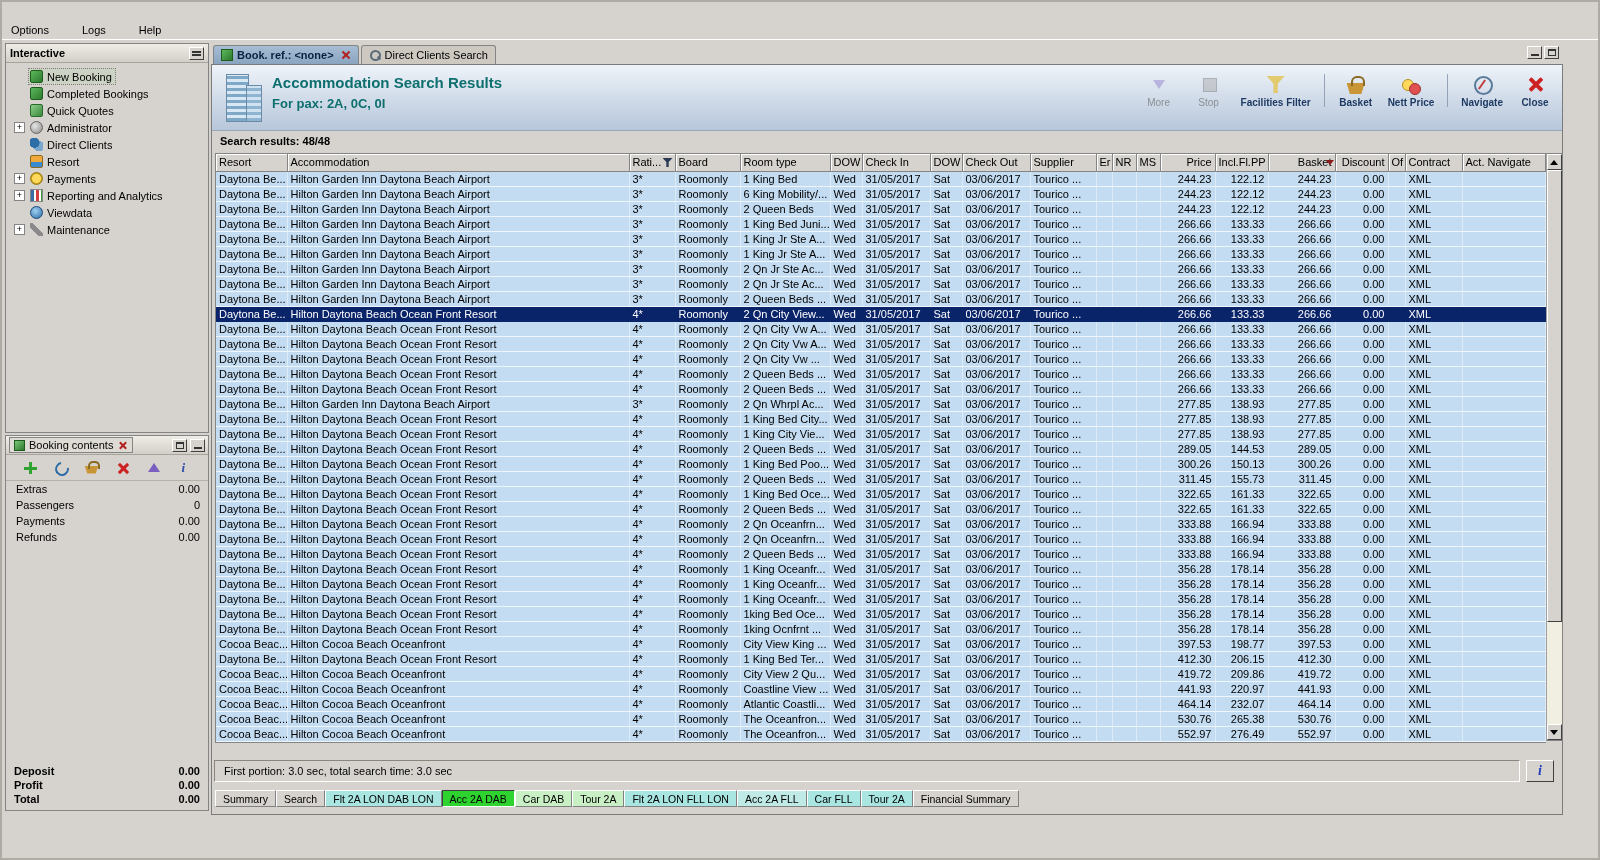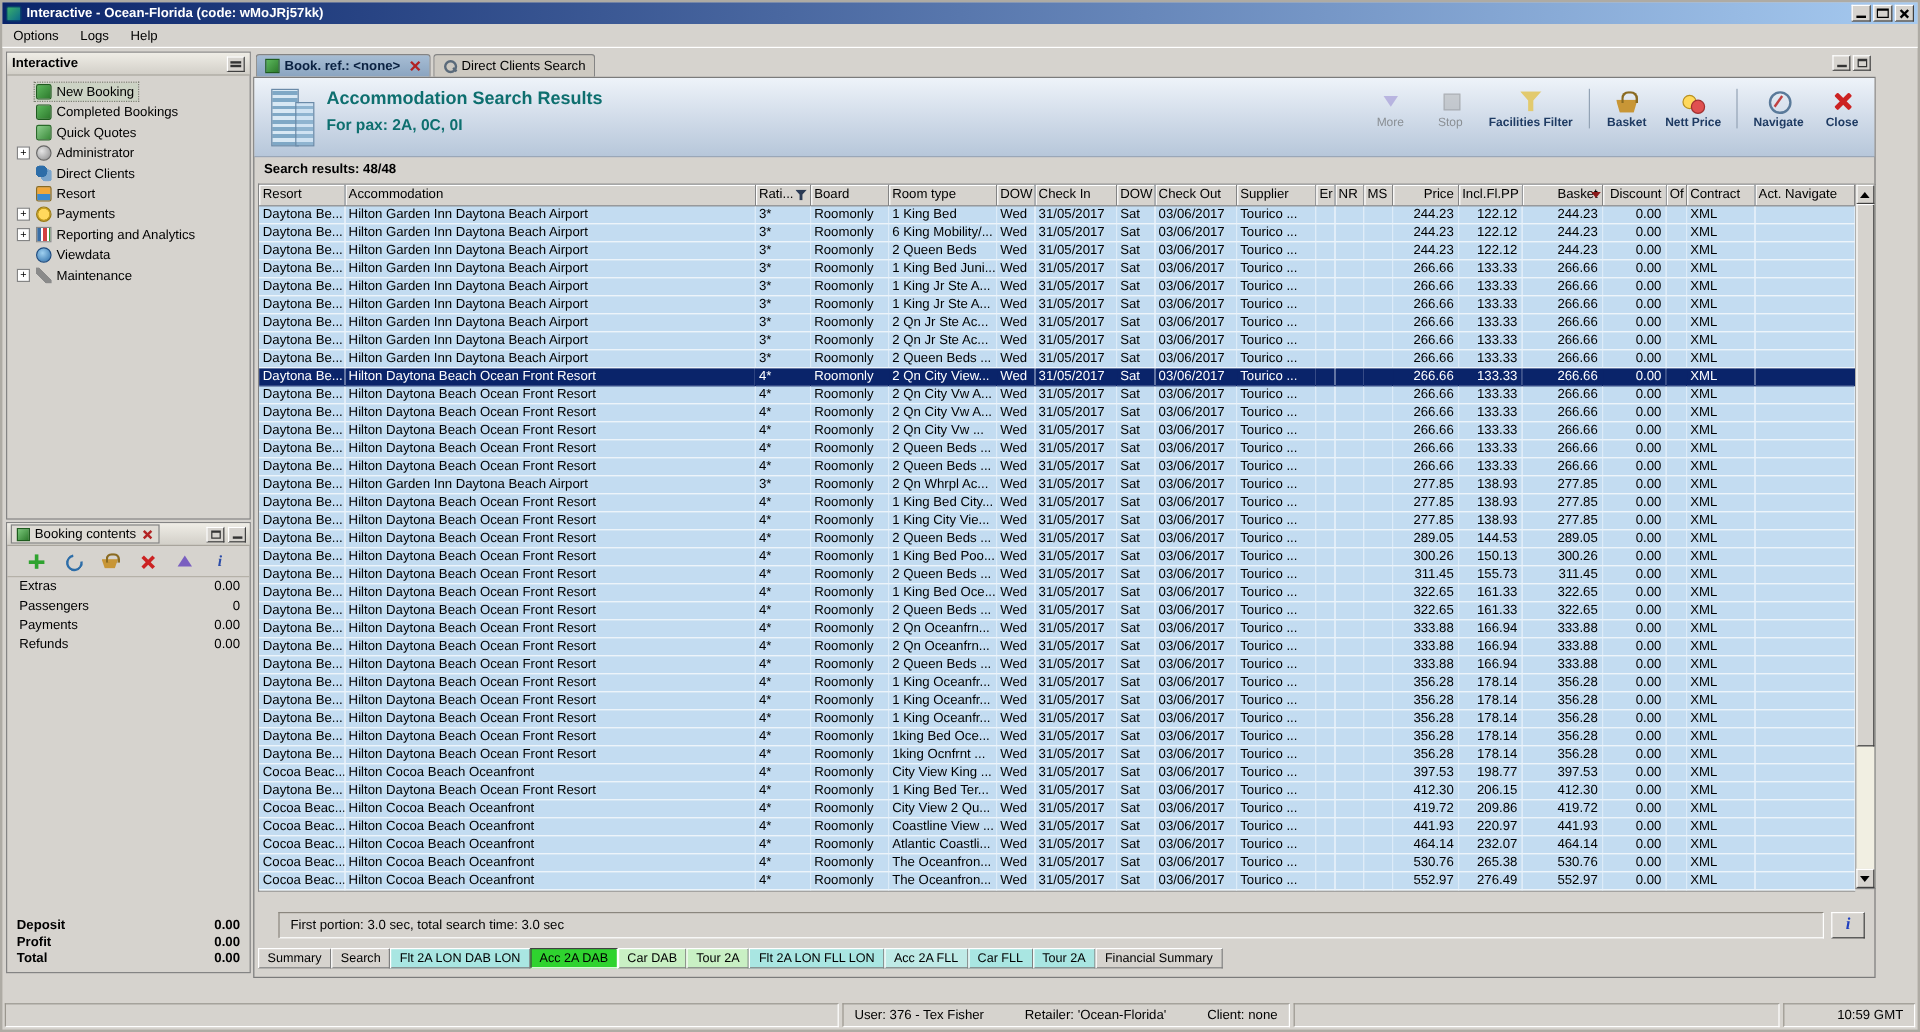--- a/index.html
+++ b/index.html
@@ -30,21 +30,21 @@
   .wbtn { position: relative; width: 16px; height: 14px; margin-left: 2px;
     background: #d6d3ce; border: 1px solid; border-color: #fff #404040 #404040 #fff; }
   .g-min { position:absolute; left:3px; bottom:2px; width:8px; height:2px; background:#000; }
   .g-max { position:absolute; left:2px; top:2px; width:10px; height:8px; border:1px solid #000; border-top-width:2px; }
   .g-x { position:absolute; inset:0; }
   .g-x::before,.g-x::after { content:""; position:absolute; left:6px; top:2px; width:2px; height:9px; background:#000; }
   .g-x::before { transform: rotate(45deg); } .g-x::after { transform: rotate(-45deg); }
 
   
   .menubar { position:absolute; top:18px; left:0; right:0; height:20px;
-    display:flex; align-items:center; background:#d6d3ce; border-bottom:1px solid #fff; }
+    display:flex; align-items:center; background:#d6d3ce; border-bottom:1px solid #fff;gap:15px; }
   .menu-item { padding:3px 9px; }
 
   
   .left-col { position:absolute; left:3px; top:41px; width:204px; height:768px; }
   .interactive-panel { position:absolute; top:0; left:0; right:0; height:390px;
     border:1px solid #848484; background:#d6d3ce; }
   .panel-hdr { height:19px; display:flex; align-items:center; gap:4px; padding:0 4px;
     background: linear-gradient(180deg,#efede6,#d2cfc8); border-bottom:1px solid #a8a49c; font-weight:bold; }
   .flex1 { flex:1; }
   .pbtn { position:relative; width:15px; height:13px; background:#d6d3ce;
@@ -190,21 +190,21 @@
     background:#f1efe2; border:1px solid #848484; border-left:1px solid #a0a0a0; }
   .sb-btn { position:absolute; left:0; right:0; height:16px; background:#d6d3ce;
     border:1px solid; border-color:#fff #404040 #404040 #fff;
     display:flex; align-items:center; justify-content:center; }
   .sb-btn.up { top:0; } .sb-btn.down { bottom:0; }
   .arr-up { width:0; height:0; border-left:4px solid rgba(0,0,0,0); border-right:4px solid rgba(0,0,0,0); border-bottom:5px solid #000; }
   .arr-down { width:0; height:0; border-left:4px solid rgba(0,0,0,0); border-right:4px solid rgba(0,0,0,0); border-top:5px solid #000; }
   .sb-thumb { position:absolute; left:0; right:0; top:16px; height:452px; background:#d6d3ce;
     border:1px solid; border-color:#fff #404040 #404040 #fff; }
 
-  .status-line { position:absolute; left:20px; right:42px; bottom:32px; height:22px;
+  .status-line { position:absolute; left:2px; right:42px; bottom:32px; height:22px;
     border:1px solid; border-color:#8a867e #fff #fff #8a867e; background:#d6d3ce;
     display:flex; align-items:center; padding:0 9px; }
   .info-button { position:absolute; right:8px; bottom:32px; width:28px; height:22px;
     background:#d6d3ce; border:1px solid; border-color:#fff #404040 #404040 #fff;
     font:italic bold 14px "Liberation Serif", serif; color:#1f3fbf;
     display:flex; align-items:center; justify-content:center; }
 
   .bottom-tabs { position:absolute; left:3px; bottom:7px; display:flex; }
   .btab { height:17px; padding:2px 7px 0; background:#d6d3ce; white-space:nowrap;
     border:1px solid; border-color:#fff #808080 #808080 #fff; font-size:10.5px; }
@@ -218,35 +218,20 @@
   .sb-left { flex:0 0 695px; }
   .sb-mid { gap:34px; }
   .sb-fill { flex:1; }
   .sb-time { flex:0 0 110px; justify-content:flex-end; }
 </style>
 </head>
 <body>
 
 <div class="window">
 
-  <div class="titlebar">
-    <span class="app-icon"></span>
-    <span class="tb-title">Interactive - Ocean-Florida (code: wMoJRj57kk)</span>
-    <span class="tb-btns">
-      <span class="wbtn">
-          <span class="g-min"></span>
-        </span>
-      <span class="wbtn">
-          <span class="g-max"></span>
-        </span>
-      <span class="wbtn">
-          <span class="g-x"></span>
-        </span>
-    </span>
-  </div>
 
   <div class="menubar">
       <div class="menu-item">Options</div>
       <div class="menu-item">Logs</div>
       <div class="menu-item">Help</div>
     </div>
 
   <div class="left-col">
     <div class="interactive-panel">
       <div class="panel-hdr">
@@ -1381,24 +1366,14 @@
           <div class="btab" style="background: rgb(201, 240, 196);">Tour 2A</div>
           <div class="btab" style="background: rgb(169, 230, 226);">Flt 2A LON FLL LON</div>
           <div class="btab" style="background: rgb(191, 234, 230);">Acc 2A FLL</div>
           <div class="btab" style="background: rgb(169, 230, 226);">Car FLL</div>
           <div class="btab" style="background: rgb(169, 230, 226);">Tour 2A</div>
           <div class="btab">Financial Summary</div>
         </div>
     </div>
   </div>
 
-  <div class="statusbar">
-    <div class="seg sb-left"></div>
-    <div class="seg sb-mid">
-      <span>User: 376 - Tex Fisher</span>
-      <span>Retailer: 'Ocean-Florida'</span>
-      <span>Client: none</span>
-    </div>
-    <div class="seg sb-fill"></div>
-    <div class="seg sb-time">10:59 GMT</div>
-  </div>
 
 </div>
 
 </body></html>

